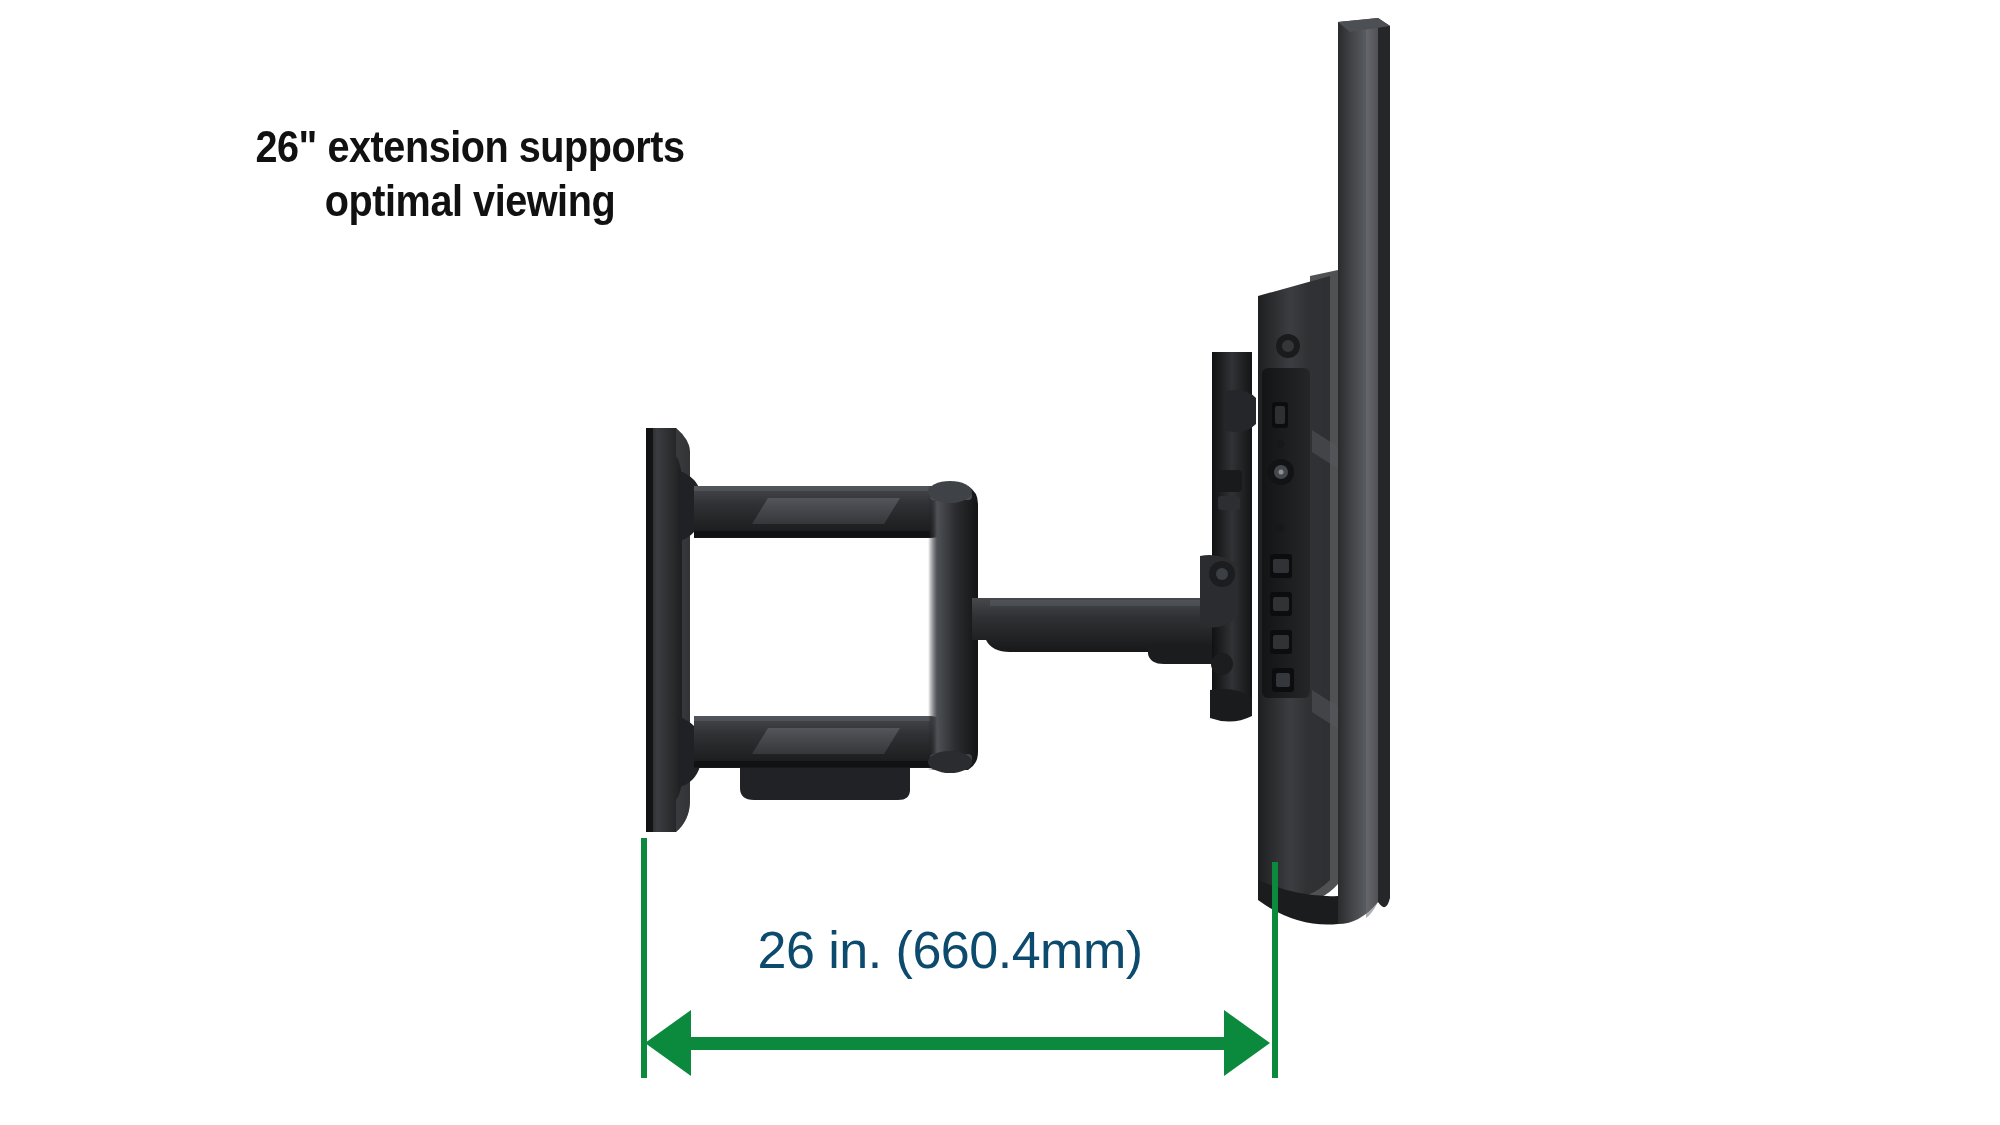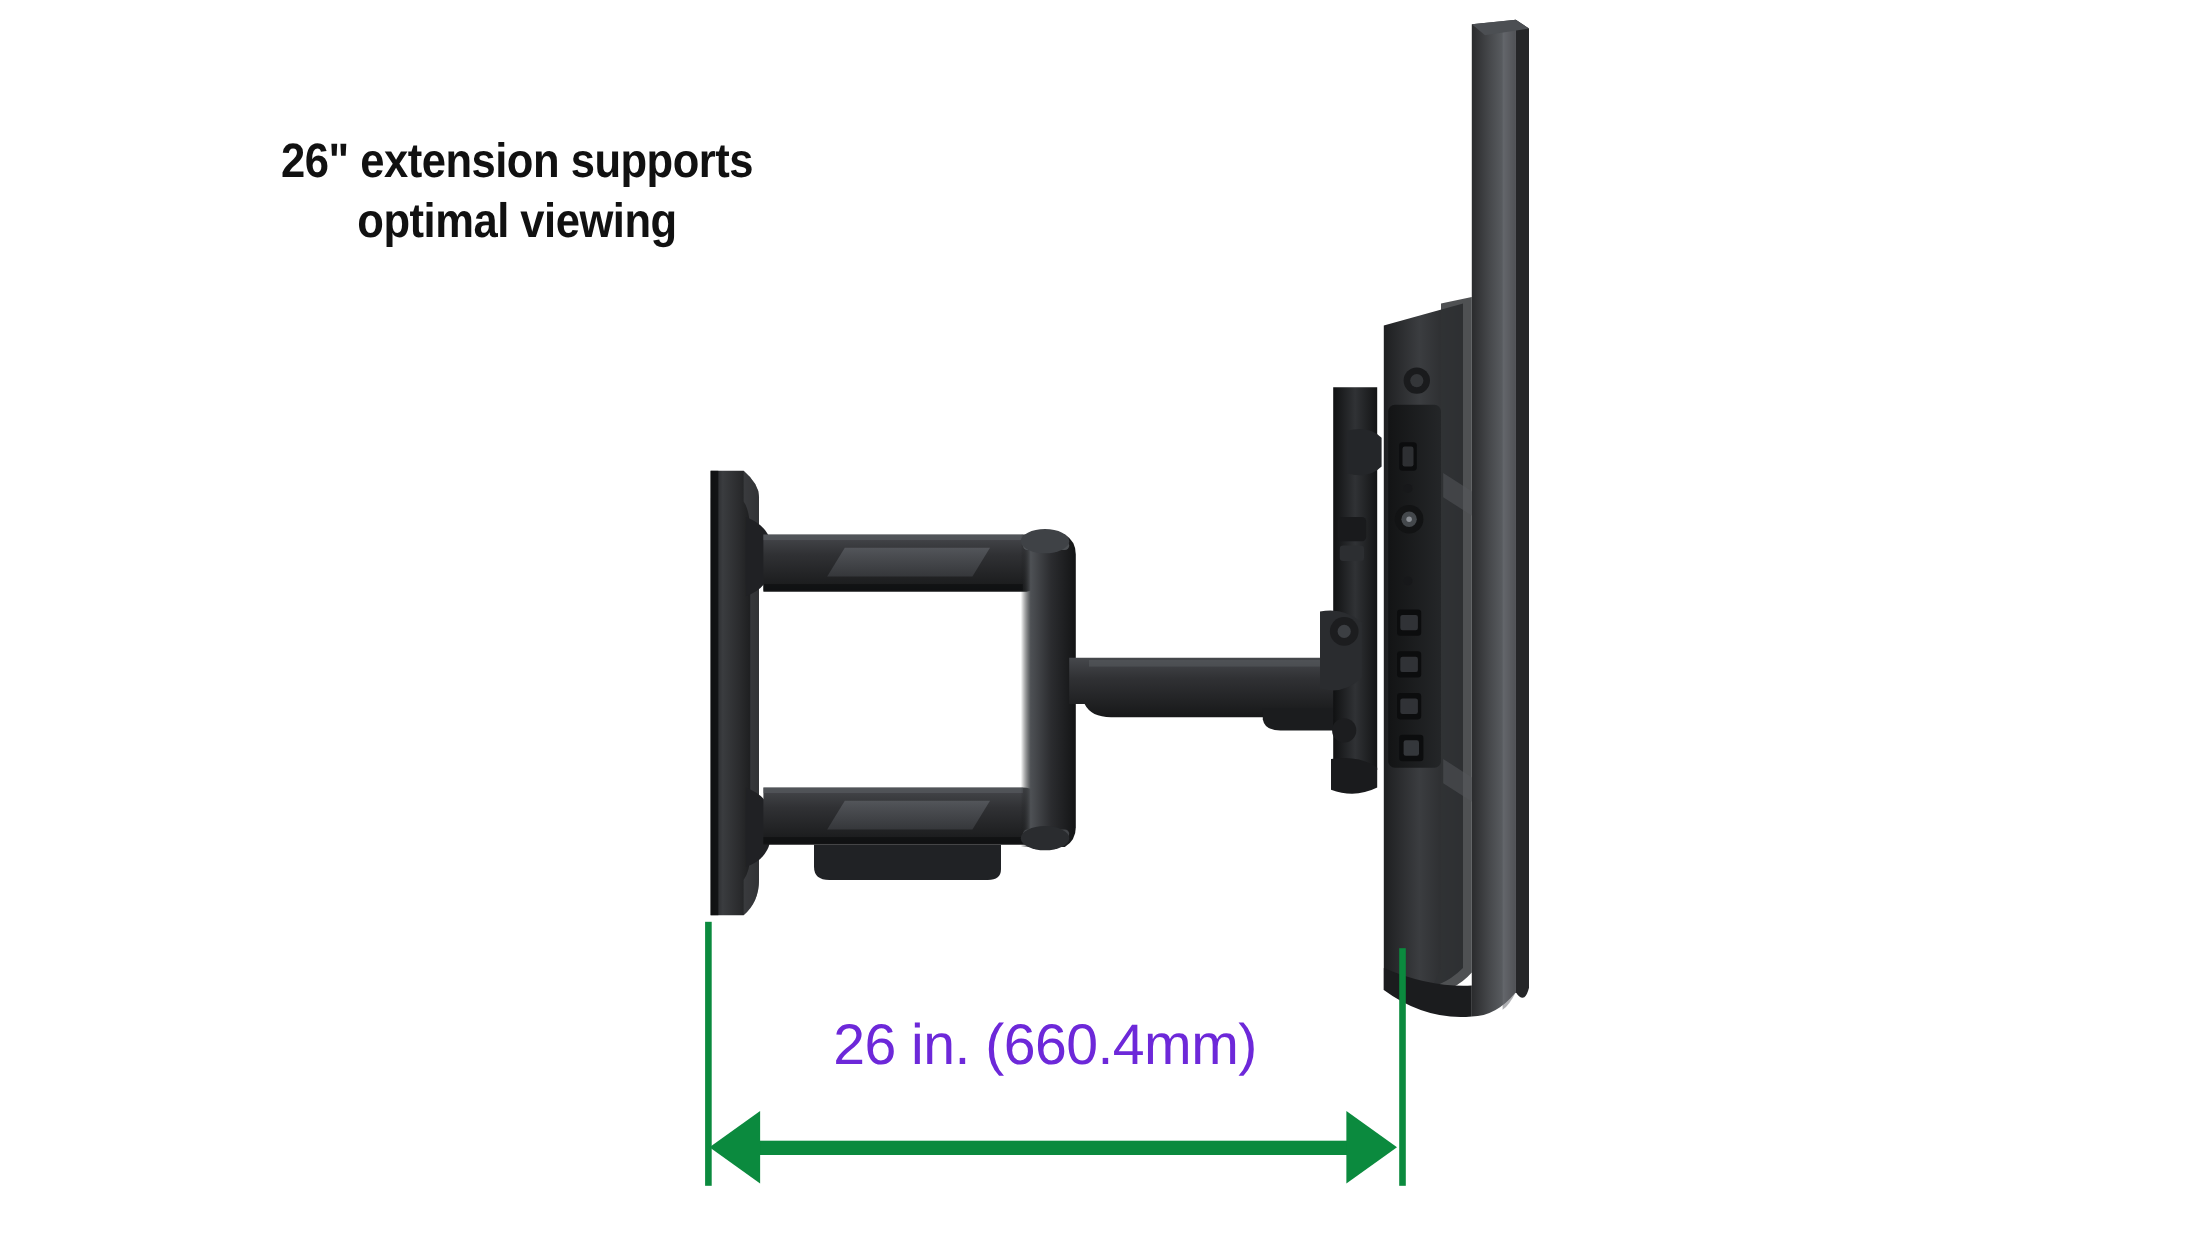--- a/index.html
+++ b/index.html
@@ -30,21 +30,21 @@
   .headline .l1{display:block;}
   .headline .l2{display:block;}
 
   
   .dim-label{
     position:absolute;
     left:700px; top:920px;
     width:500px;
     text-align:center;
     font-size:52px;
-    color:#6d28d9;
+    color:#0c4a6e;
     letter-spacing:-0.5px;
     white-space:nowrap;
   }
   .ext-line{
     position:absolute;
     width:6px;
     background:#0B8A3E;
   }
   .ext-left{left:641px; top:838px; height:240px;}
   .ext-right{left:1272px; top:862px; height:216px;}

